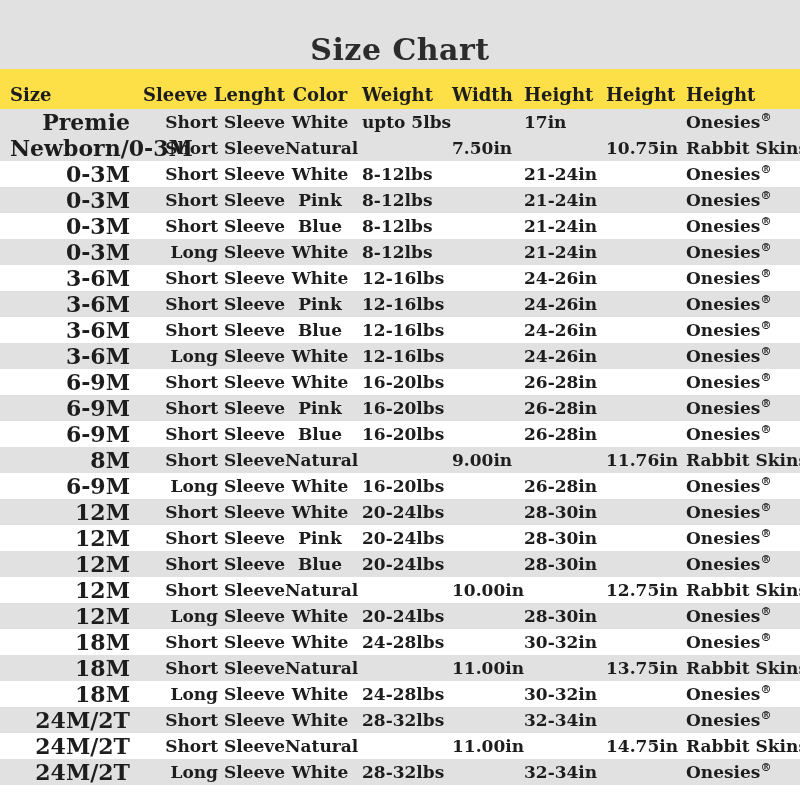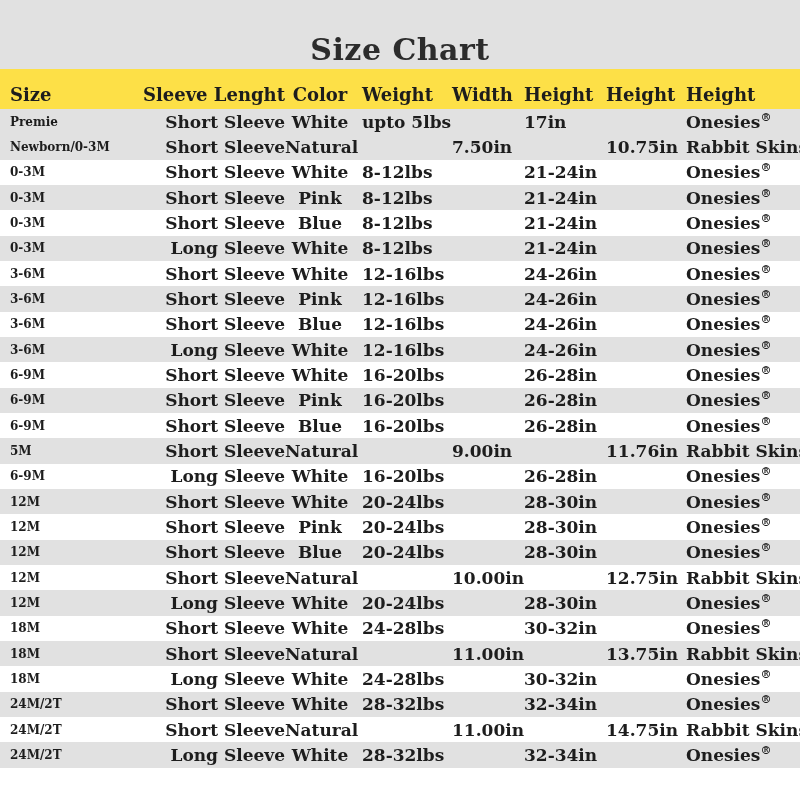--- a/index.html
+++ b/index.html
@@ -29,21 +29,21 @@
   th,td{
     padding:0;white-space:nowrap;font-weight:bold;vertical-align:middle;
   }
   thead tr{height:40px;background:#fde047;}
   th{vertical-align:bottom;padding-bottom:4px;font-size:18px;text-align:left;}
   tbody tr{height:25.33px;background:#ffffff;}
   tbody tr.shade{background:var(--shade);}
   td{font-size:17px;text-align:left;}
   
   .c1{padding-left:10px;}
-  td.c1{font-size:12px;}
+  td.c1{font-size:22px;text-align:right;}
   .c2{text-align:right;padding-left:0;}
   .c3{text-align:center;padding-left:0;}
   .c4{padding-left:7px;margin-top:16px;}
   .c5{padding-left:4px;}
   .c6{padding-left:7px;}
   .c7{padding-left:6px;}
   .c8{padding-left:6px;}
   sup.reg{
     font-size:11px;line-height:0;vertical-align:super;font-weight:bold;
   }
@@ -203,21 +203,21 @@
     <td class="c1">6-9M</td>
     <td class="c2">Short Sleeve</td>
     <td class="c3">Blue</td>
     <td class="c4">16-20lbs</td>
     <td class="c5"></td>
     <td class="c6">26-28in</td>
     <td class="c7"></td>
     <td class="c8"><span>Onesies</span><sup class="reg">®</sup></td>
   </tr>
       <tr class="shade">
-    <td class="c1">5M</td>
+    <td class="c1">8M</td>
     <td class="c2">Short Sleeve</td>
     <td class="c3">Natural</td>
     <td class="c4"></td>
     <td class="c5">9.00in</td>
     <td class="c6"></td>
     <td class="c7">11.76in</td>
     <td class="c8"><span>Rabbit Skins</span></td>
   </tr>
       <tr>
     <td class="c1">6-9M</td>

